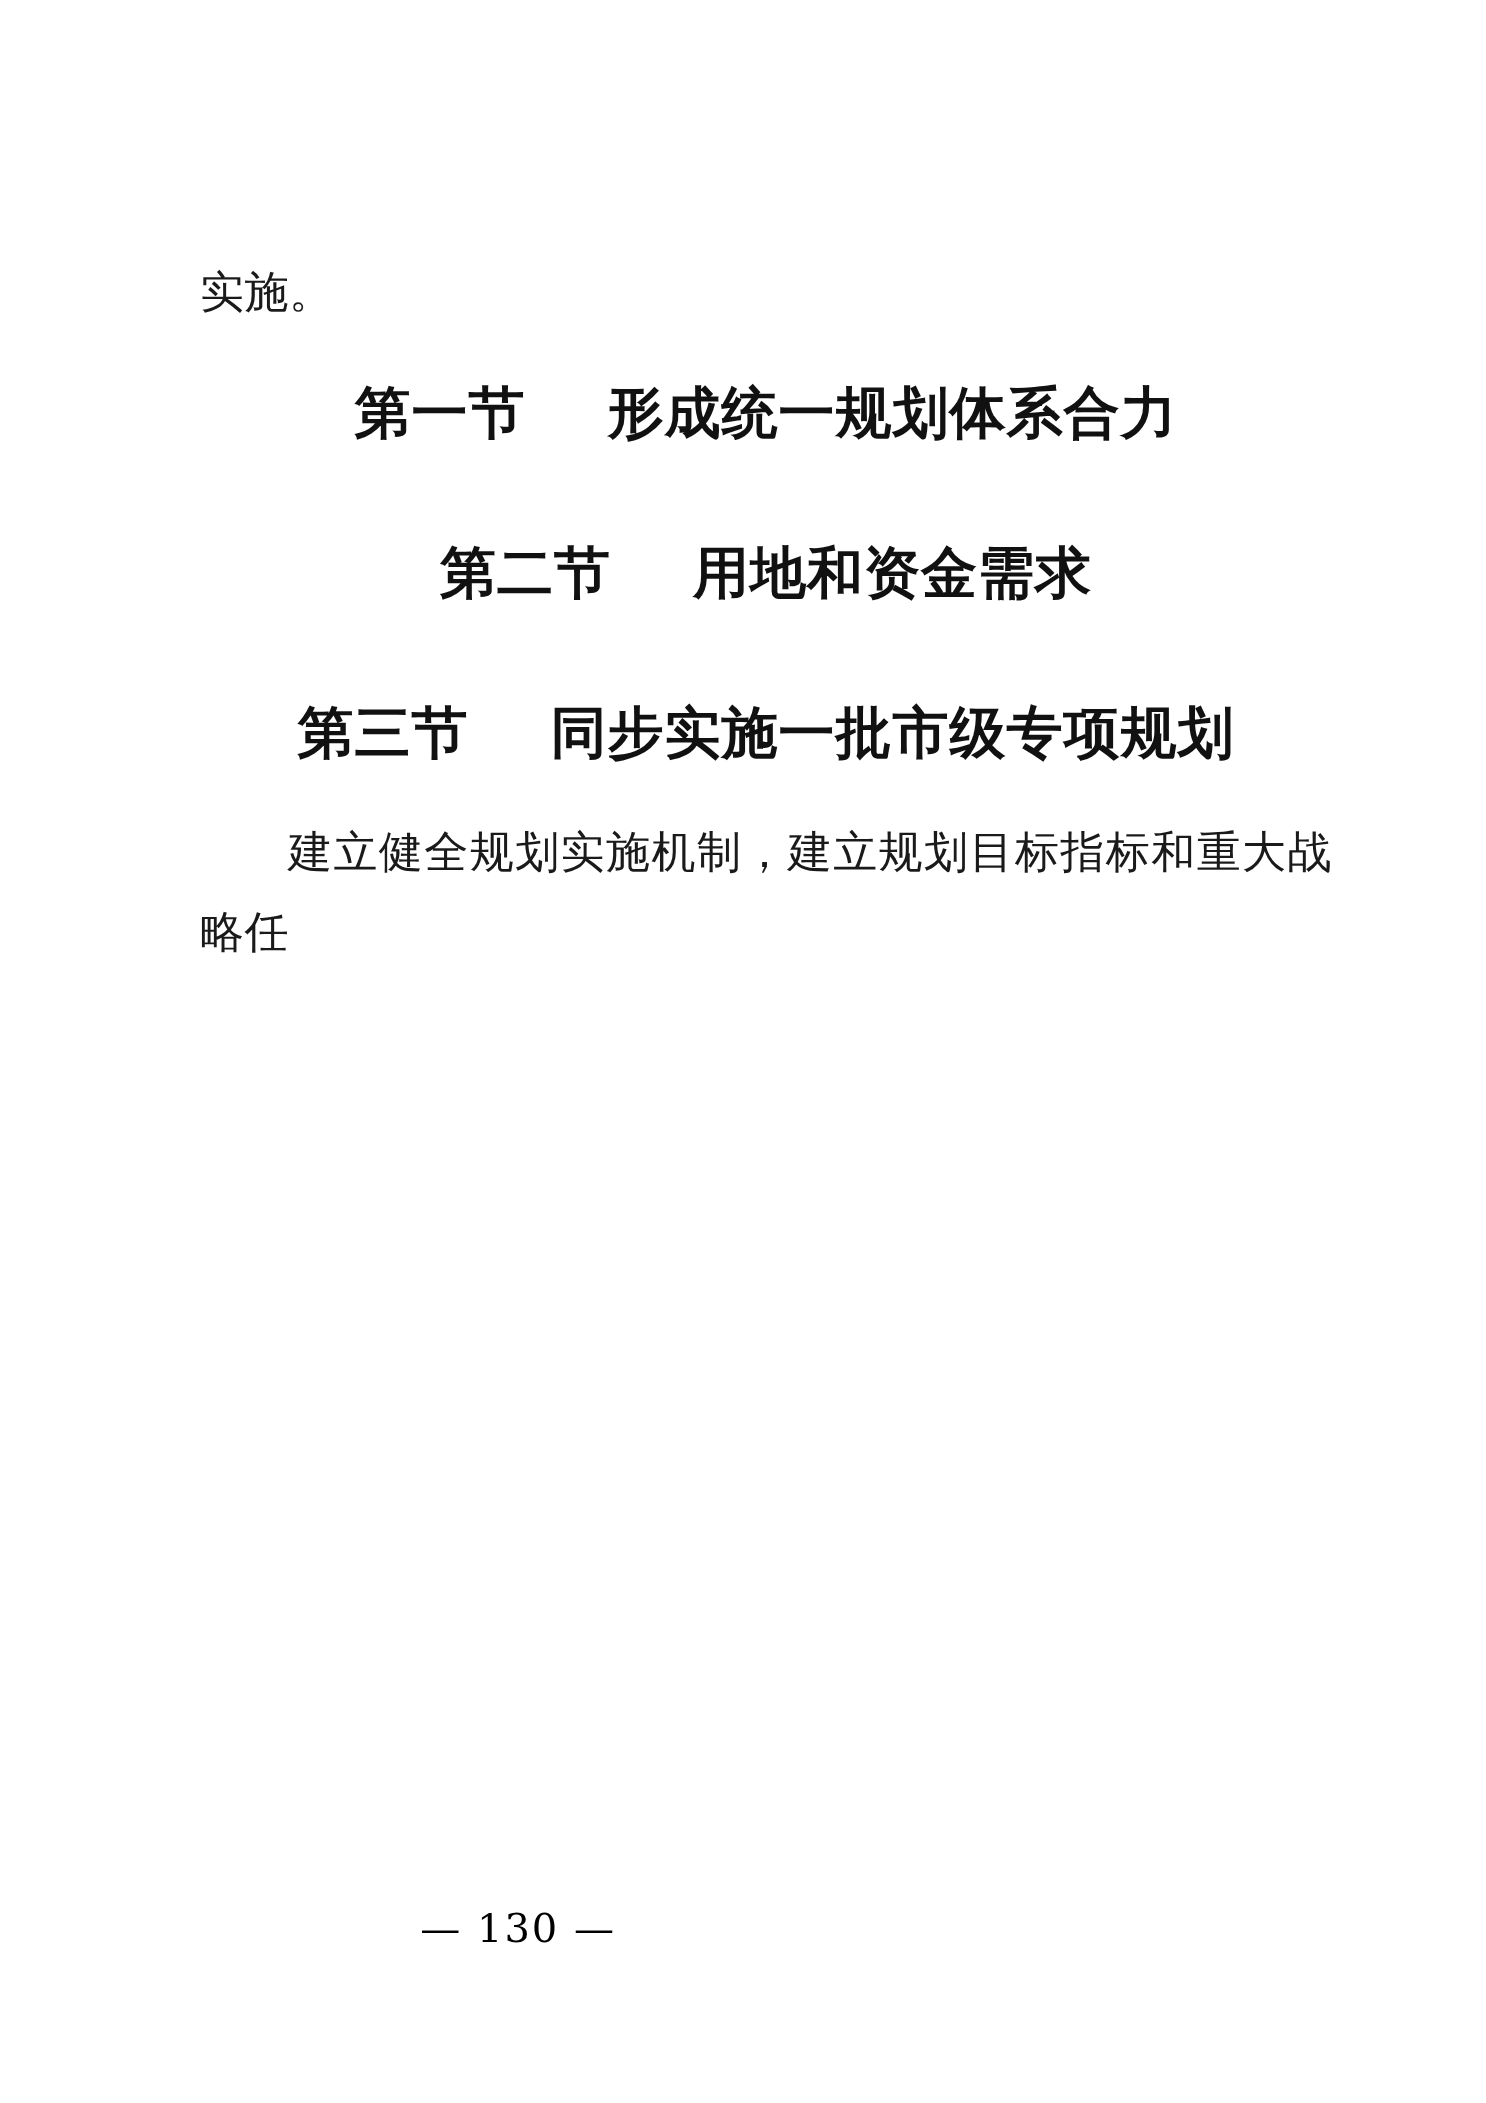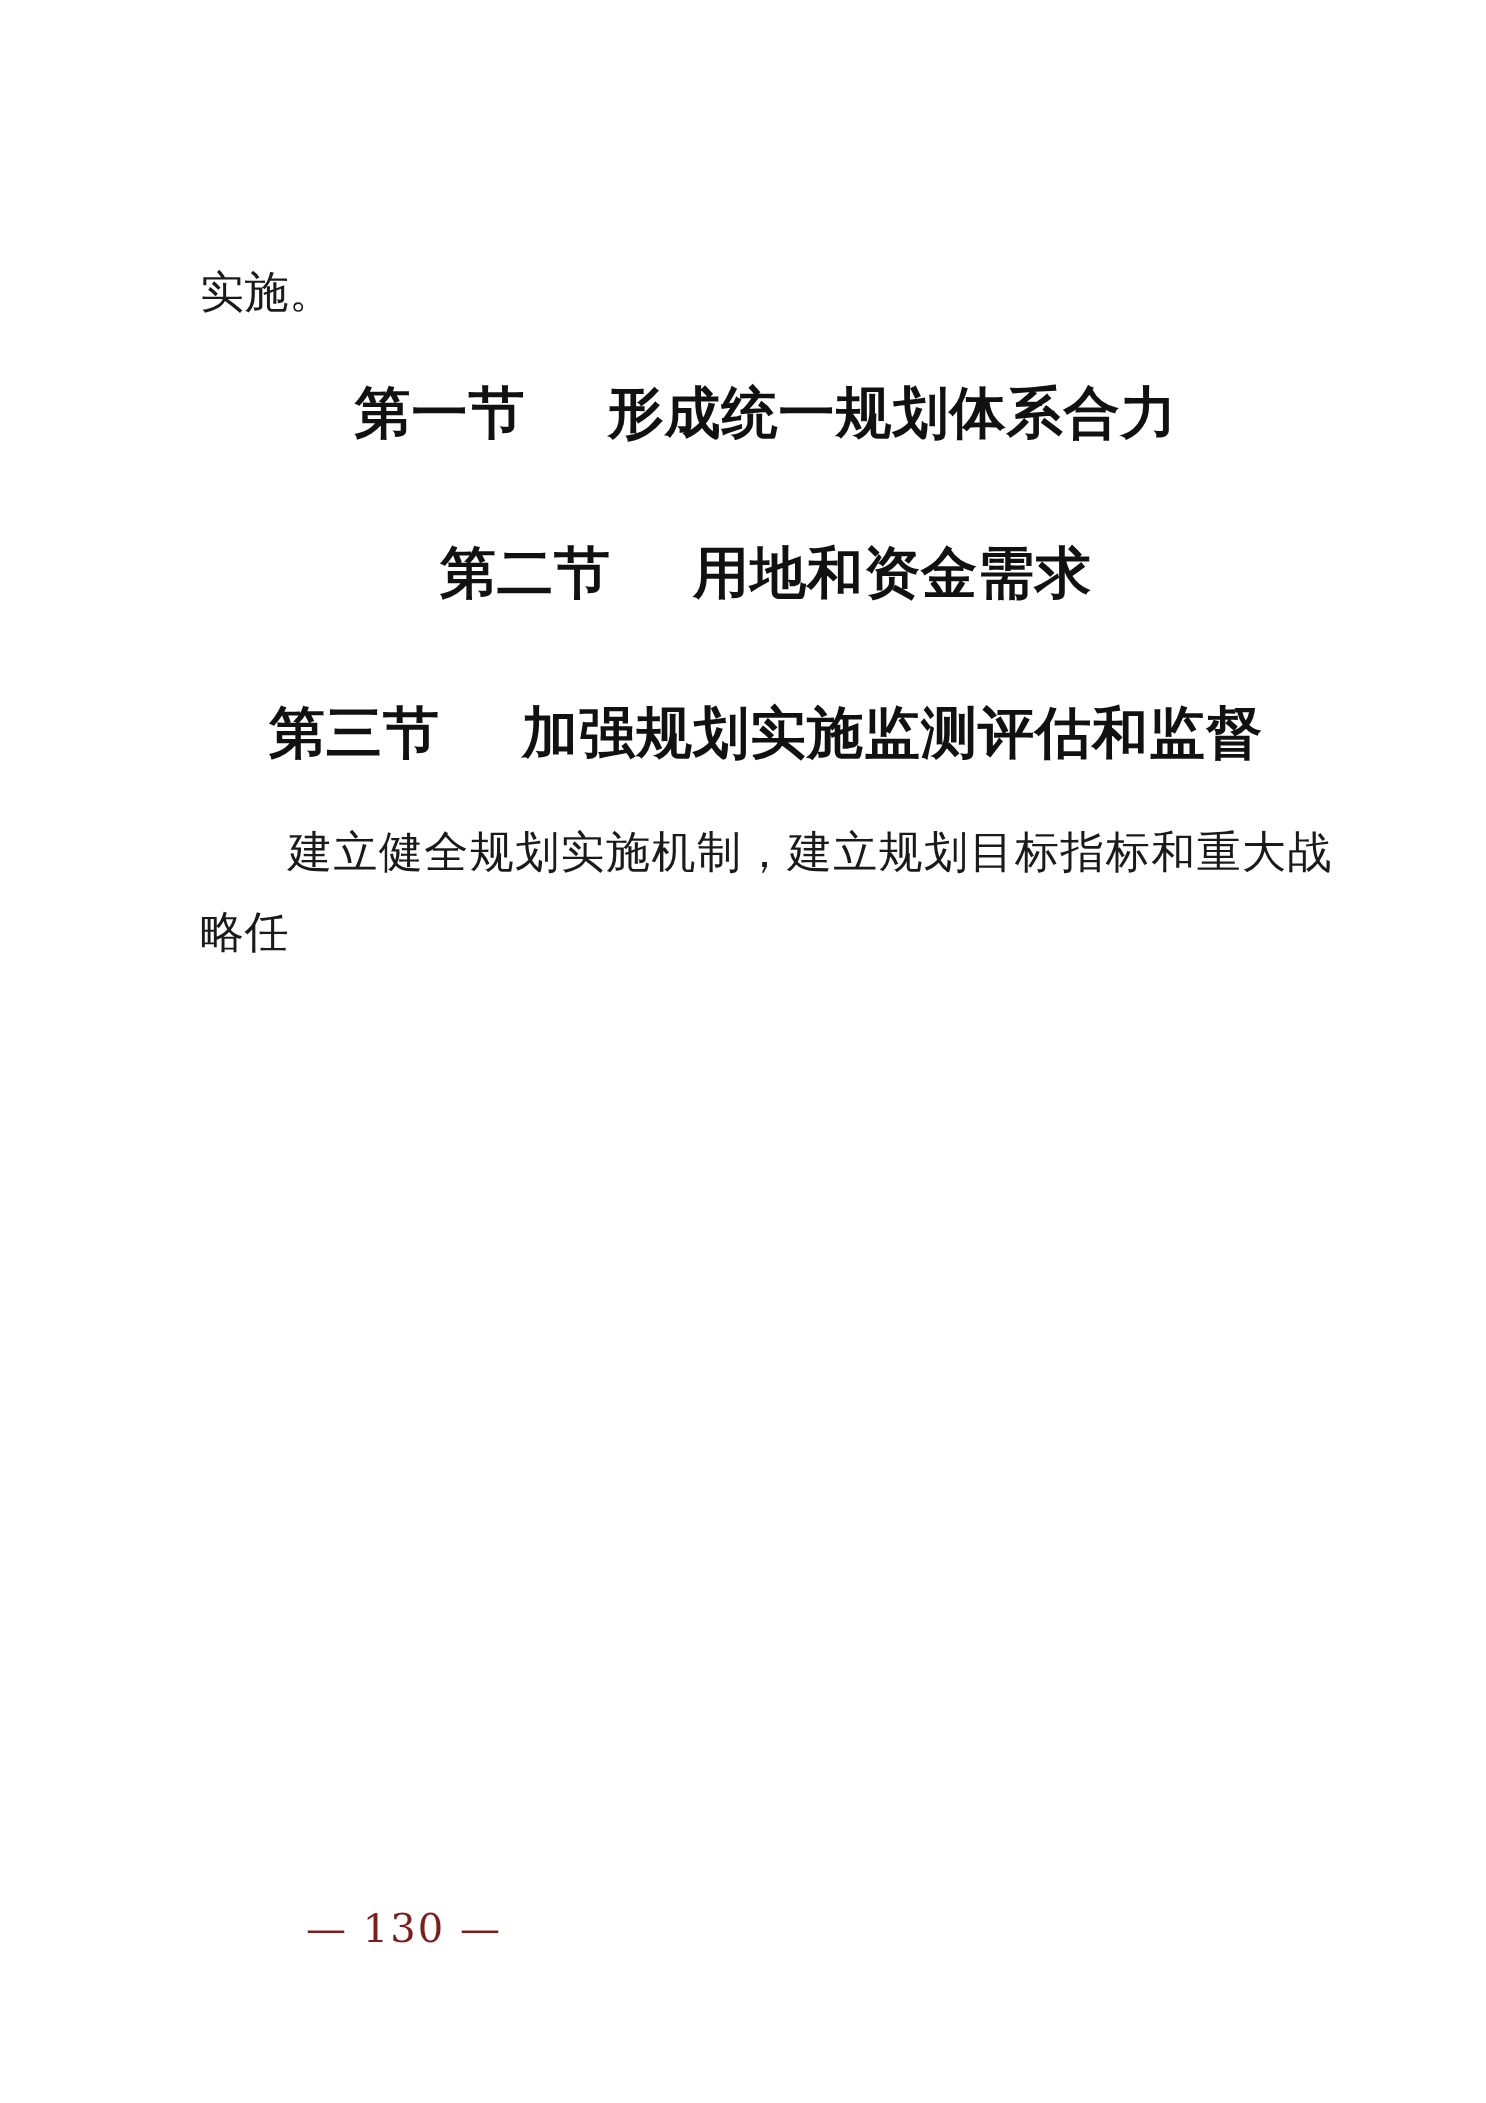--- a/index.html
+++ b/index.html
@@ -45,28 +45,28 @@
     line-height: 80px;
     color: #111111;
     text-align: center;
     margin: 0;
     letter-spacing: 1px;
   }
   .gap-after-title { height: 40px; }
   .gap-before-title { height: 40px; }
   .page-number {
     position: absolute;
-    left: 172px;
+    left: 184px;
     top: 1905px;
     width: 400px;
     font-family: "DejaVu Serif", serif;
     font-size: 40px;
-    color: #7f1d1d;
+    color: #000000;
     letter-spacing: 2px;
-    text-align: center;
+    text-align: right;
   }
   .title-inner {
     display: inline-block;
     white-space: pre;
   }
 </style>
 </head>
 <body>
 
 <div class="page">
@@ -84,21 +84,21 @@
 
     <div class="gap-before-title"></div>
 
     <h2 class="section-title"><span class="title-inner">第二节    用地和资金需求</span></h2>
 
     <div class="gap-after-title"></div>
 
 
     <div class="gap-before-title"></div>
 
-    <h2 class="section-title"><span class="title-inner">第三节    加强规划实施监测评估和监督</span></h2>
+    <h2 class="section-title"><span class="title-inner">第三节    同步实施一批市级专项规划</span></h2>
 
     <div class="gap-after-title"></div>
 
     <p class="para indent">建立健全规划实施机制，建立规划目标指标和重大战略任</p>
 
   </div>
 
   <div class="page-number">— 130 —</div>
 
 </div>

